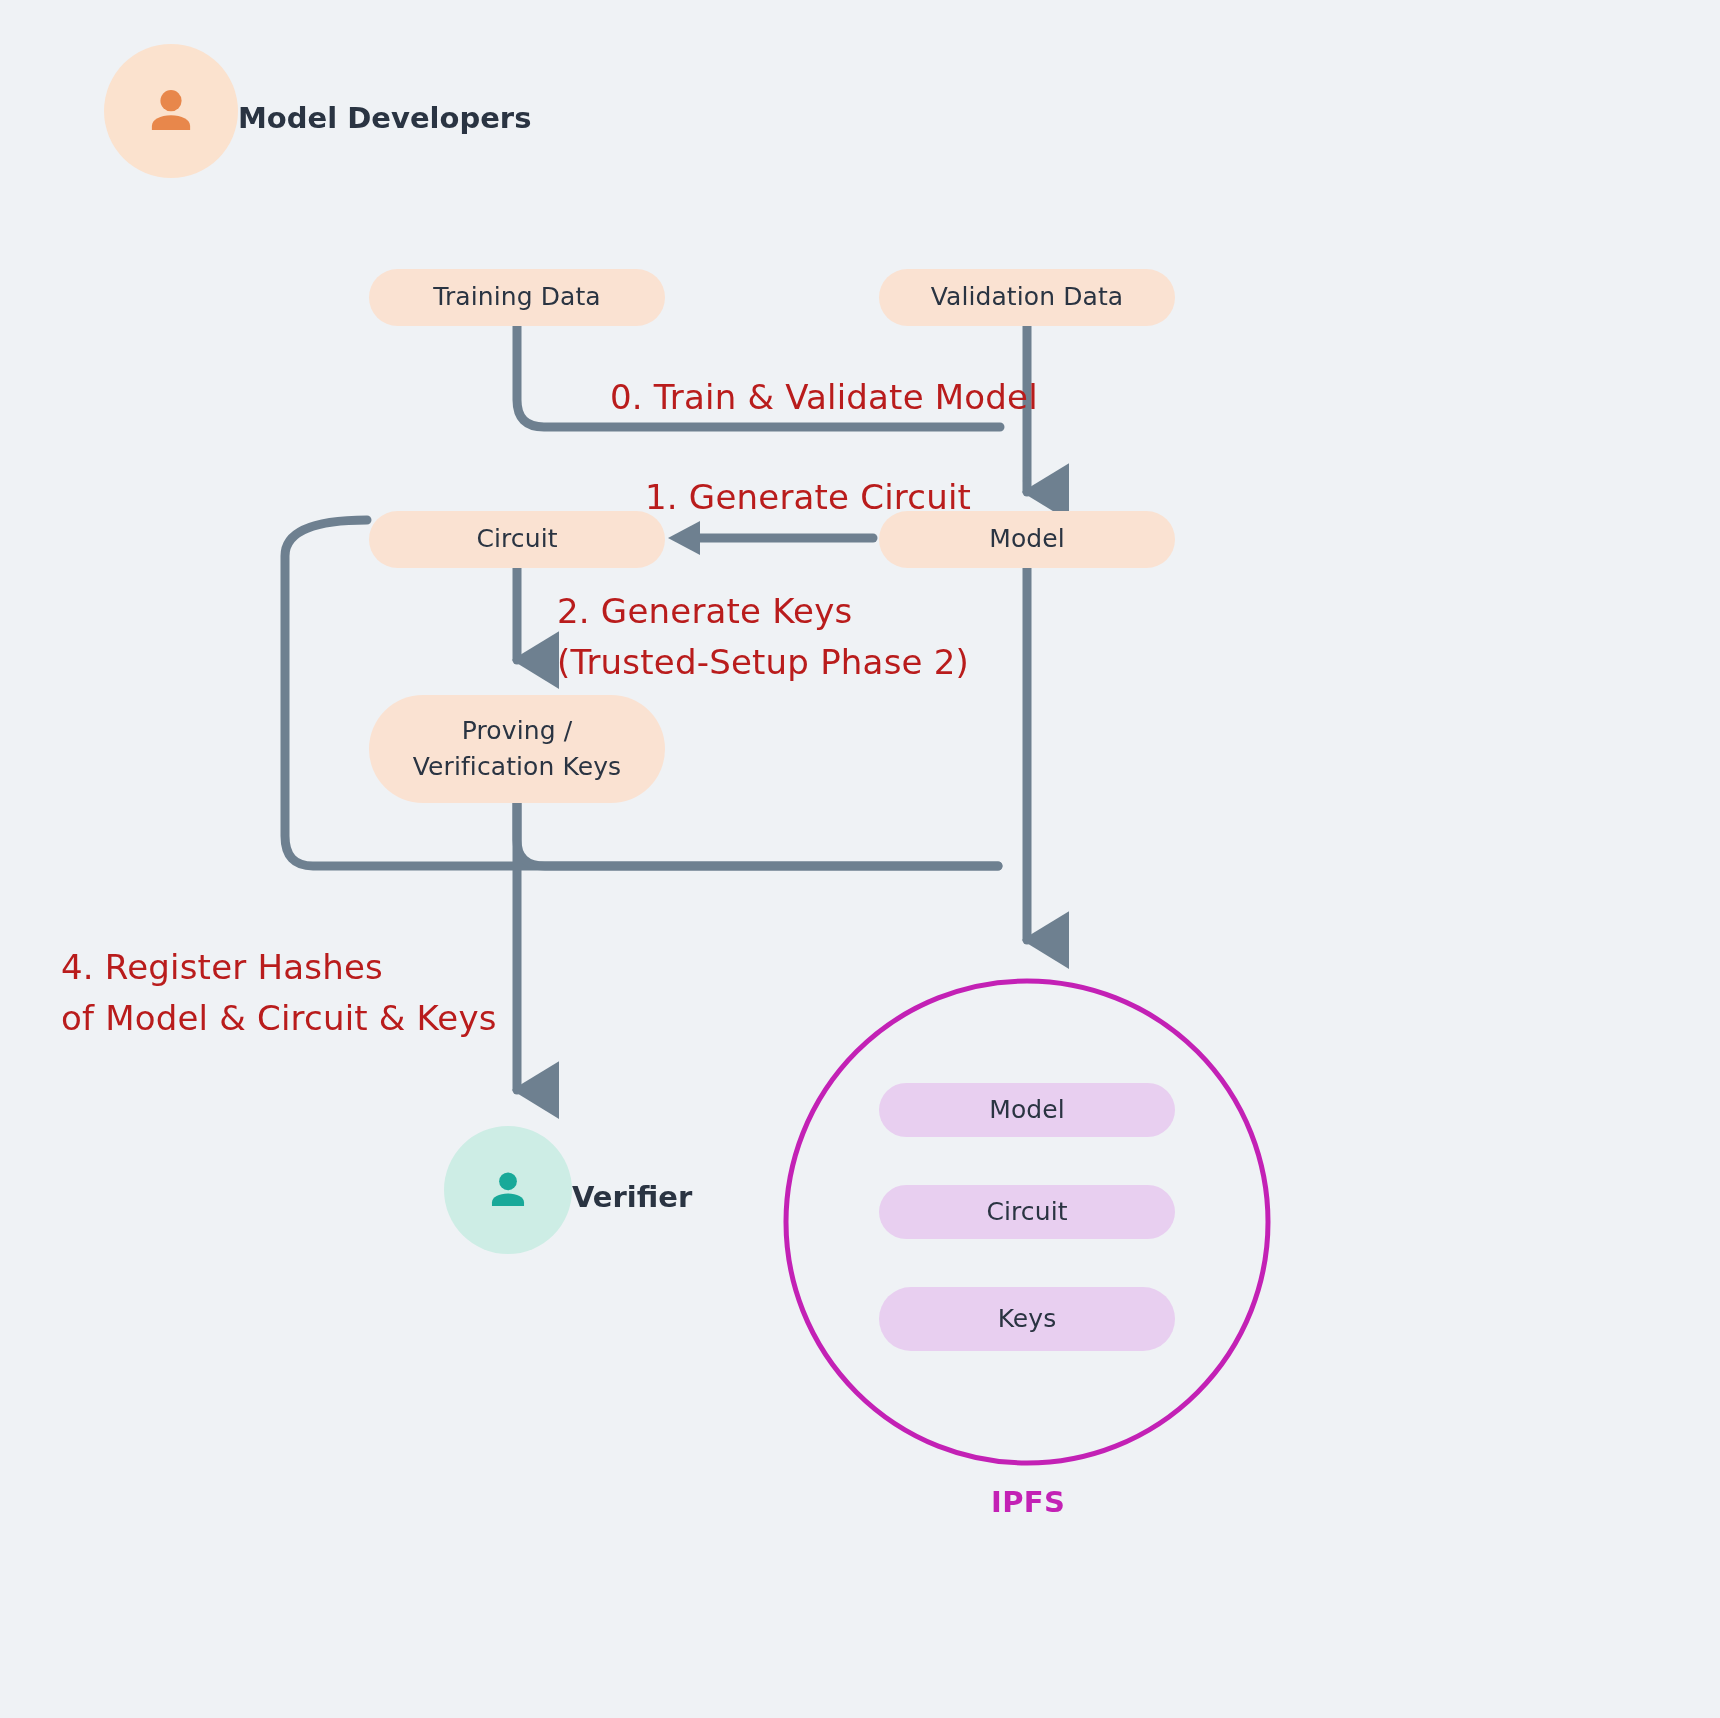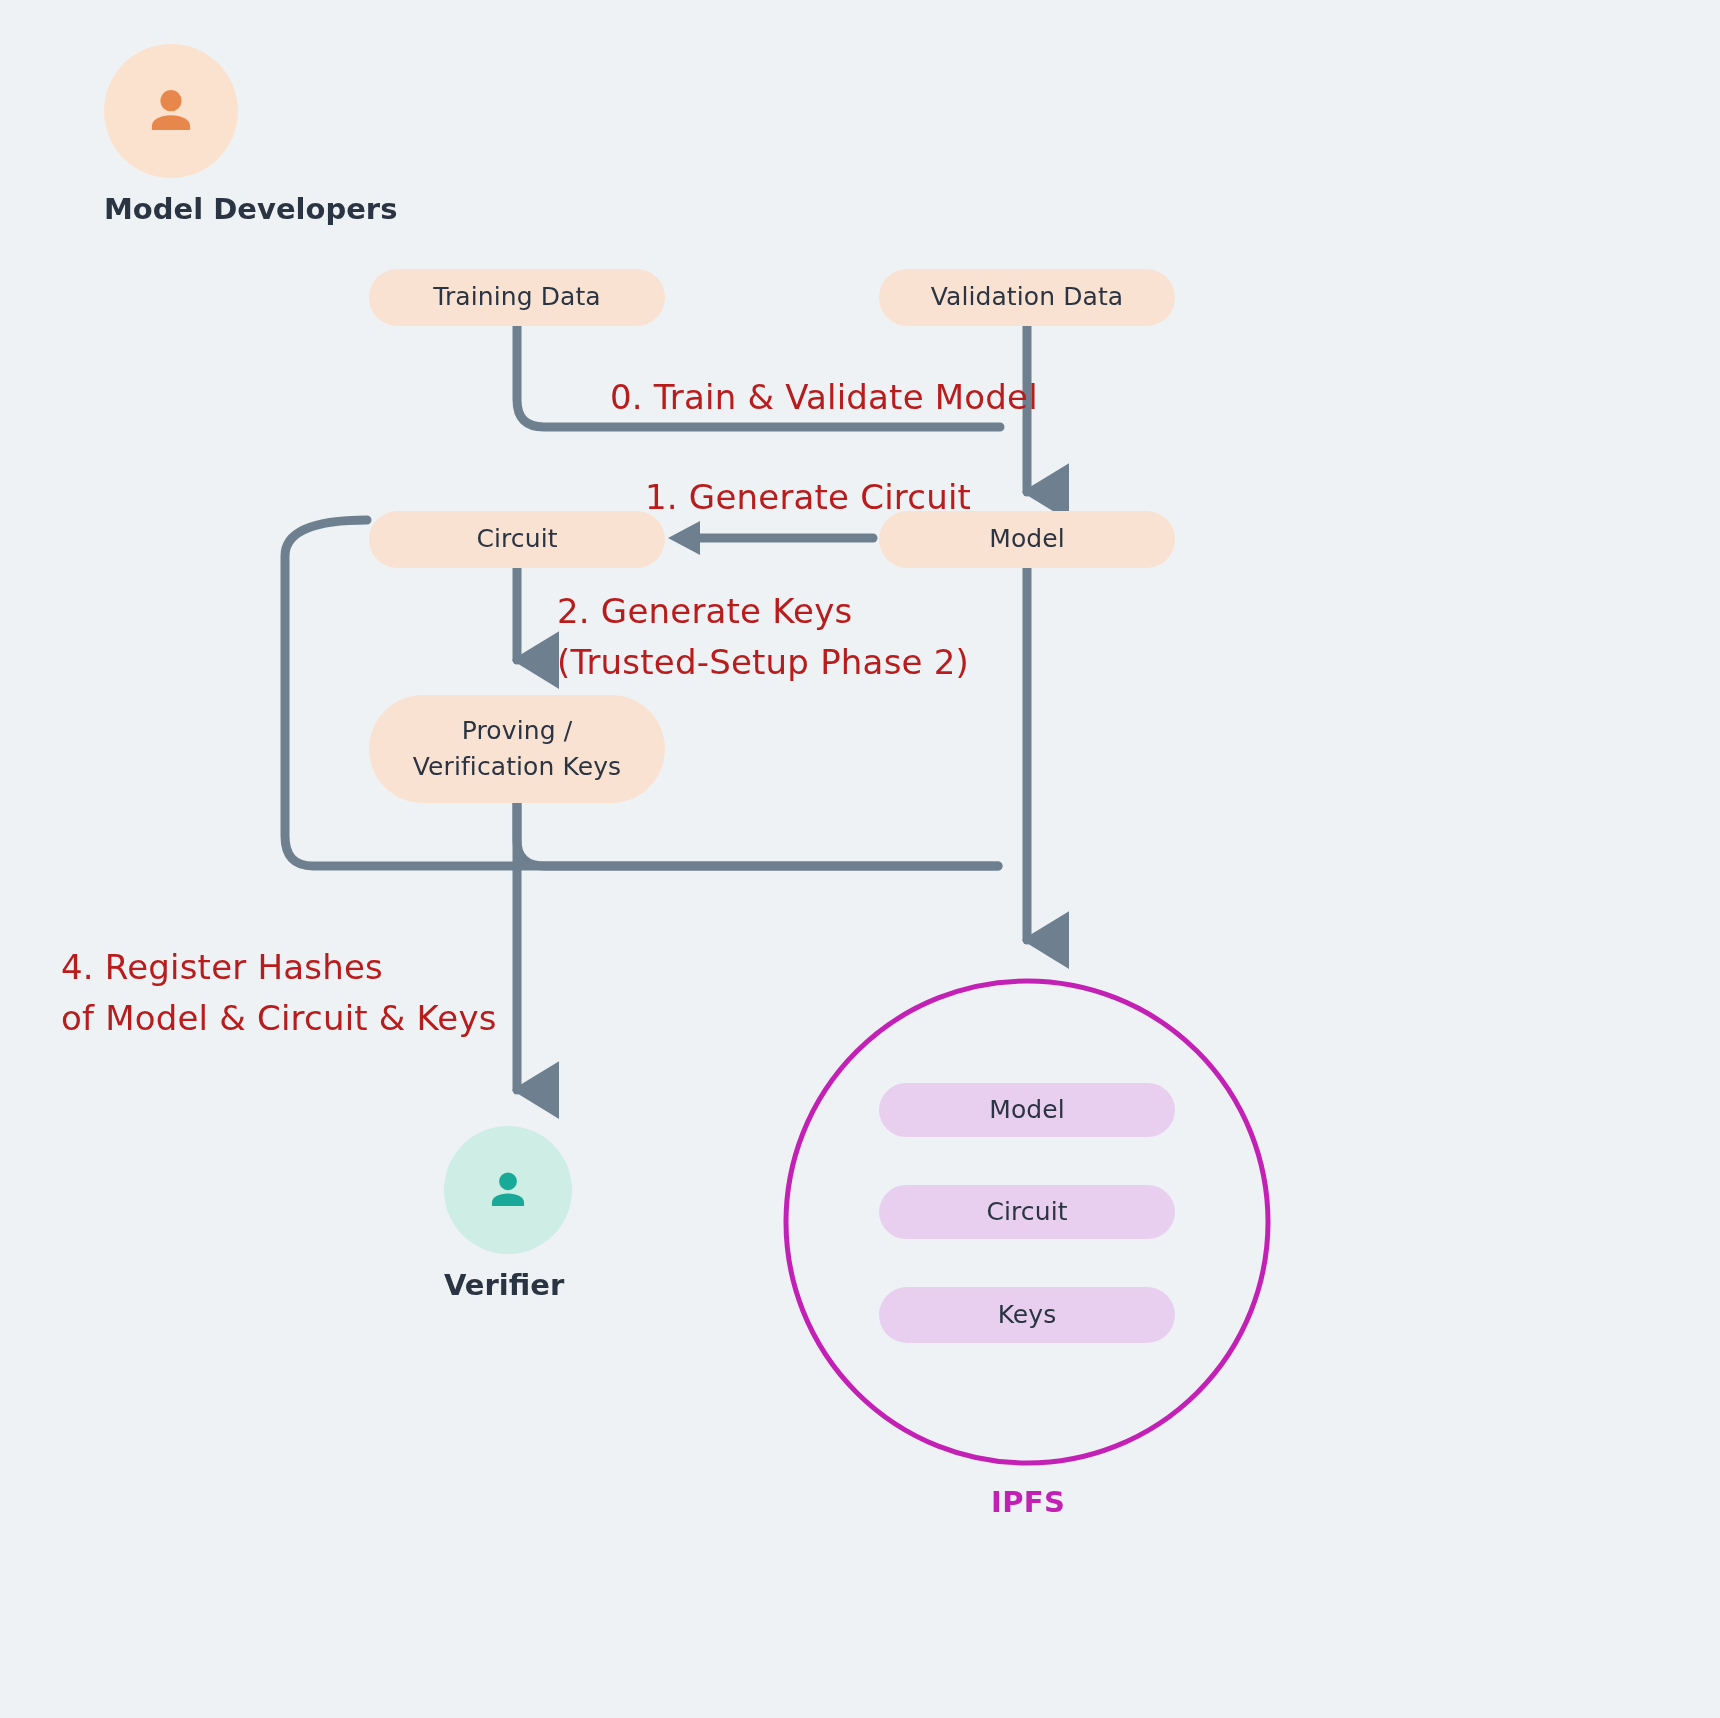--- a/index.html
+++ b/index.html
@@ -38,22 +38,22 @@
     line-height: 1.45;
     box-sizing: border-box;
     letter-spacing: 0.1px;
   }
   .node-peach { background: #FAE2D2; }
   .node-lav   { background: #E8CFF0; }
 
   .actor {
     position: absolute;
     display: flex;
-    flex-direction: column;
-    align-items: flex-start;
+    flex-direction: row;
+    align-items: center;
   }
   .actor-circle {
     border-radius: 50%;
     display: flex;
     align-items: center;
     justify-content: center;
   }
   .actor-label {
     font-weight: bold;
     color: #2A3442;
@@ -153,21 +153,21 @@
     <span style="white-space:pre-line;">Proving /
 Verification Keys</span>
   </div>
 
   <div class="node-pill node-lav" style="left:879px; top:1083px; width:296px; height:54px;">
     <span>Model</span>
   </div>
   <div class="node-pill node-lav" style="left:879px; top:1185px; width:296px; height:54px;">
     <span>Circuit</span>
   </div>
-  <div class="node-pill node-lav" style="left:879px; top:1287px; width:296px; height:56px;">
+  <div class="node-pill node-lav" style="left:879px; top:1287px; width:296px; height:64px;">
     <span>Keys</span>
   </div>
 
   <div class="ipfs-label" style="left:991px; top:1485px;">IPFS</div>
 
   <div class="step-label" style="left:610px; top:372px;">0.  Train &amp; Validate Model</div>
 
   <div class="step-label" style="left:645px; top:472px;">1.  Generate Circuit</div>
 
   <div class="step-label" style="left:557px; top:586px;">2.  Generate Keys

